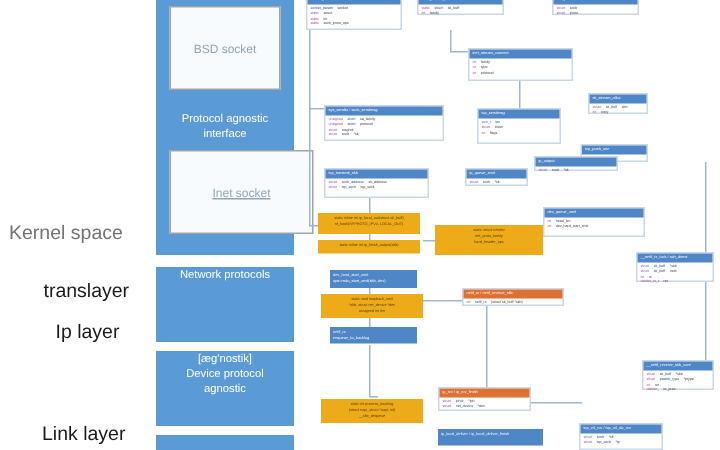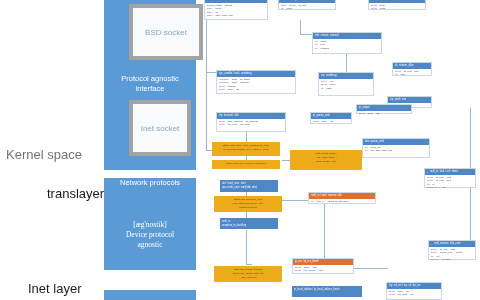--- a/index.html
+++ b/index.html
@@ -6,30 +6,30 @@
   body{
     width:480px;height:300px;overflow:hidden;position:relative;
     font-family:"Liberation Sans",sans-serif;
     -webkit-font-smoothing:antialiased;
   }
   #stage{position:absolute;left:0;top:0;width:480px;height:300px;background:#fff;}
 
   
   .lbl{position:absolute;white-space:nowrap;color:#1a1a1a;}
   .lbl.kernel{color:#737373;font-size:13px;left:6px;top:147px;}
-  .lbl.translayer{font-size:13px;left:47px;top:186px;text-align:right;}
+  .lbl.translayer{font-size:13px;left:29px;top:186px;text-align:right;}
   .lbl.iplayer{font-size:13px;left:37px;top:213px;}
   .lbl.linklayer{font-size:13px;left:28px;top:281px;}
   .bbox{position:absolute;left:104px;background:#5b9bd5;color:#fff;
         display:flex;align-items:flex-start;justify-content:center;text-align:center;
         font-size:7.5px;line-height:1.35;width:92px;box-sizing:border-box;}
   .bbox .inner{padding:0 3px;}
-  .wbox{position:absolute;background:#f7fbfe;border:4px solid #a3a3a3;
+  .wbox{position:absolute;background:#f7fbfe;border:1px solid #a3a3a3;
         color:#8fa6b8;display:flex;align-items:center;justify-content:center;
-        font-size:8px;box-sizing:border-box;margin-left:16px;}
+        font-size:8px;box-sizing:border-box;}
 
   
   #flow{position:absolute;left:200px;top:0;width:280px;height:300px;}
   .node{position:absolute;box-sizing:border-box;}
   
   .card{background:#ffffff;border:1px solid #c9d7e6;}
   .card > .hd{background:#4e86c6;color:#fff;font-size:2.6px;line-height:1.5;
               padding:1px 2px;overflow:hidden;white-space:nowrap;}
   .card > .bd{padding:1px 2px;}
   .row{display:flex;gap:3px;font-size:2.4px;line-height:1.45;white-space:nowrap;overflow:hidden;}
@@ -50,33 +50,34 @@
   .lnh{height:1px;}
   .lnv{width:1px;}
 </style>
 </head>
 <body>
 
 <div id="stage">
 
   <div class="lbl kernel">Kernel space</div>
   <div class="lbl translayer">translayer</div>
-  <div class="lbl linklayer">Inet layer</div>
+  <div class="lbl iplayer">Ip layer</div>
+  <div class="lbl linklayer">Link layer</div>
 
   <div class="bbox" style="top:-8px;height:178px;align-items:flex-start;">
     <div class="inner" style="width:100%;padding-top:82px;">Protocol agnostic interface</div>
   </div>
   <div class="wbox" style="left:113px;top:4px;width:74px;height:56px;">BSD socket</div>
-  <div class="wbox" style="left:113px;top:100px;width:62px;height:56px;">Inet socket</div>
+  <div class="wbox" style="left:113px;top:100px;width:96px;height:56px;text-decoration:underline;">Inet socket</div>
 
   <div class="bbox" style="top:178px;height:50px;">
     <div class="inner">Network protocols</div>
   </div>
 
-  <div class="bbox" style="top:220px;height:50px;font-family:Liberation Serif, serif;">
+  <div class="bbox" style="top:234px;height:50px;">
     <div class="inner">
       <span>[æg'nostik]</span><br>
       <span>Device protocol</span><br>
       <span>agnostic</span>
     </div>
   </div>
 
   <div class="bbox" style="top:290px;height:40px;"></div>
 
   <div id="flow">

